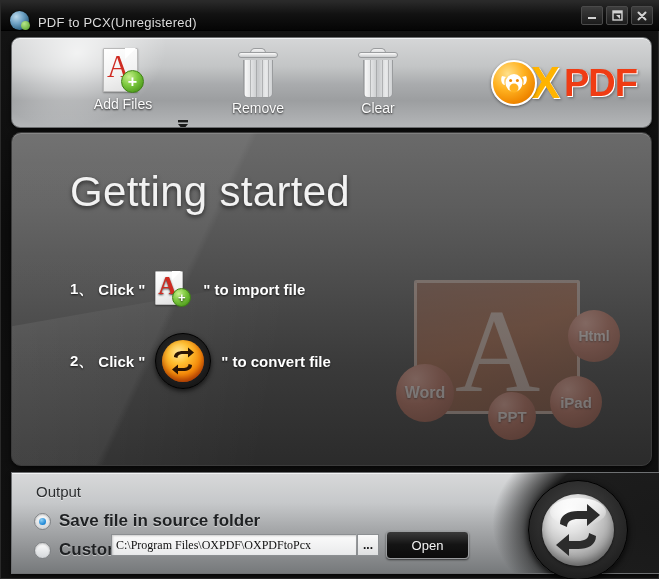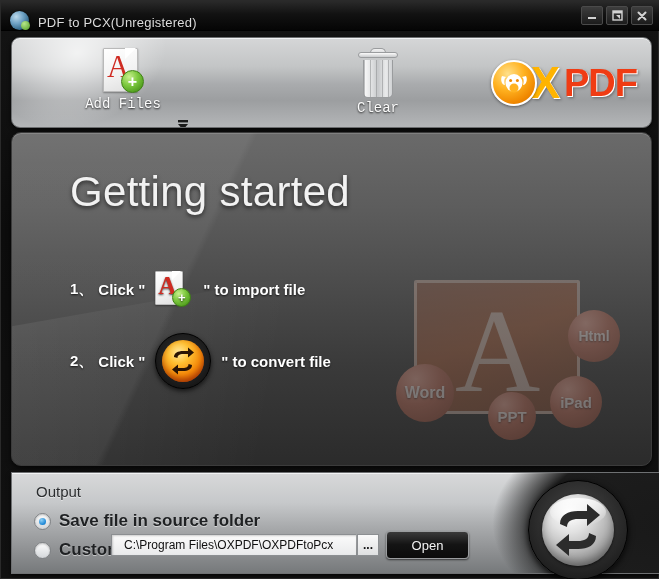--- a/index.html
+++ b/index.html
@@ -32,21 +32,21 @@
   #toolbar{position:absolute;left:10px;top:36px;width:639px;height:89px;border-radius:9px;
            background:linear-gradient(180deg,#d5d6d7 0%,#c3c5c6 32%,#a9abad 52%,#9c9ea0 70%,#b4b6b8 100%);
            border:1px solid #6b6d6f;box-shadow:inset 0 1px 0 #f1f2f3,0 2px 4px rgba(0,0,0,.7);
            overflow:hidden;}
   #toolbar:before{content:"";position:absolute;left:-30px;top:-60px;width:190px;height:150px;
            background:radial-gradient(ellipse at center,rgba(255,255,255,.75),rgba(255,255,255,0) 68%);
            transform:rotate(-18deg);pointer-events:none;}
   .tb-item{position:absolute;top:10px;width:92px;height:72px;
            display:flex;flex-direction:column;align-items:center;cursor:pointer;}
   .tb-label{margin-top:2px;color:#fbfbfb;font-size:14px;
-            text-shadow:0 1px 2px rgba(0,0,0,.85);white-space:nowrap;font-family:Liberation Mono, monospace;}
+            text-shadow:0 1px 2px rgba(0,0,0,.85);white-space:nowrap;}
   #tb-add{left:65px;}
   #tb-remove{left:200px;}
   #tb-clear{left:320px;}
   #tb-dropdown{position:absolute;left:160px;top:78px;width:22px;height:20px;cursor:pointer;
                display:flex;align-items:center;justify-content:center;}
   #logo{position:absolute;right:14px;top:20px;height:50px;display:flex;align-items:center;}
   #logo-ox{font-size:40px;font-weight:bold;letter-spacing:-2px;line-height:1;
            display:flex;align-items:center;}
   .logo-o{width:42px;height:42px;border-radius:50%;
           background:radial-gradient(circle at 35% 28%,#ffe08a 0%,#ffb220 40%,#f08800 72%,#c86800 100%);
@@ -111,21 +111,21 @@
         border:1px solid #7f8285;box-shadow:inset 0 1px 2px rgba(0,0,0,.25);
         display:flex;align-items:center;justify-content:center;}
   .radio.on:after{content:"";width:7px;height:7px;border-radius:50%;
         background:radial-gradient(circle at 35% 30%,#8fd0f5,#1b86d6 70%,#0a5e9e 100%);}
   .radio-label{margin-left:8px;color:#1f2123;font-size:17px;font-weight:bold;
         text-shadow:0 1px 0 rgba(255,255,255,.5);white-space:nowrap;}
   #path-field{position:absolute;left:110px;top:533px;width:245px;height:22px;
         background:linear-gradient(180deg,#fbfbfb,#e9eaeb);border:1px solid #8c8f92;
         border-right:none;display:flex;align-items:center;box-sizing:border-box;
         box-shadow:inset 1px 1px 2px rgba(0,0,0,.18);}
-  #path-value{padding-left:12px;color:#101010;font-size:12px;white-space:nowrap;overflow:hidden;}
+  #path-value{padding-left:4px;color:#101010;font-size:12px;white-space:nowrap;overflow:hidden;font-family:Liberation Serif, serif;}
   #browse-btn{position:absolute;left:356px;top:533px;width:22px;height:22px;box-sizing:border-box;
         background:linear-gradient(180deg,#fafafa,#dfe0e1);border:1px solid #8c8f92;cursor:pointer;
         display:flex;align-items:center;justify-content:center;
         color:#111;font-size:12px;font-weight:bold;letter-spacing:0px;line-height:6px;}
   #open-btn{position:absolute;left:385px;top:530px;width:81px;height:26px;border-radius:4px;
         background:linear-gradient(180deg,#3a3a3a 0%,#141414 48%,#0b0b0b 100%);
         border:1px solid #9a9c9e;color:#f2f2f2;font-size:13px;cursor:pointer;
         display:flex;align-items:center;justify-content:center;
         box-shadow:0 1px 2px rgba(0,0,0,.6);}
 
@@ -217,20 +217,28 @@
       <div class="tb-label">Add Files</div>
     </div>
 
     <div id="tb-dropdown">
       <svg width="16" height="14" viewBox="0 0 16 14">
         <rect x="3" y="1" width="10" height="2.4" fill="#1a1a1a"></rect>
         <path d="M3 5 L13 5 L8 11 Z" fill="#1a1a1a"></path>
       </svg>
     </div>
 
+    <div class="tb-item" id="tb-remove">
+      <div class="trash" style="width:40px;height:46px;margin-top:4px;">
+        <div class="handle"></div>
+          <div class="lid"></div>
+          <div class="can"></div>
+      </div>
+      <div class="tb-label">Remove</div>
+    </div>
 
     <div class="tb-item" id="tb-clear">
       <div class="trash" style="width:40px;height:46px;margin-top:4px;">
         <div class="handle"></div>
           <div class="lid"></div>
           <div class="can"></div>
       </div>
       <div class="tb-label">Clear</div>
     </div>
 

